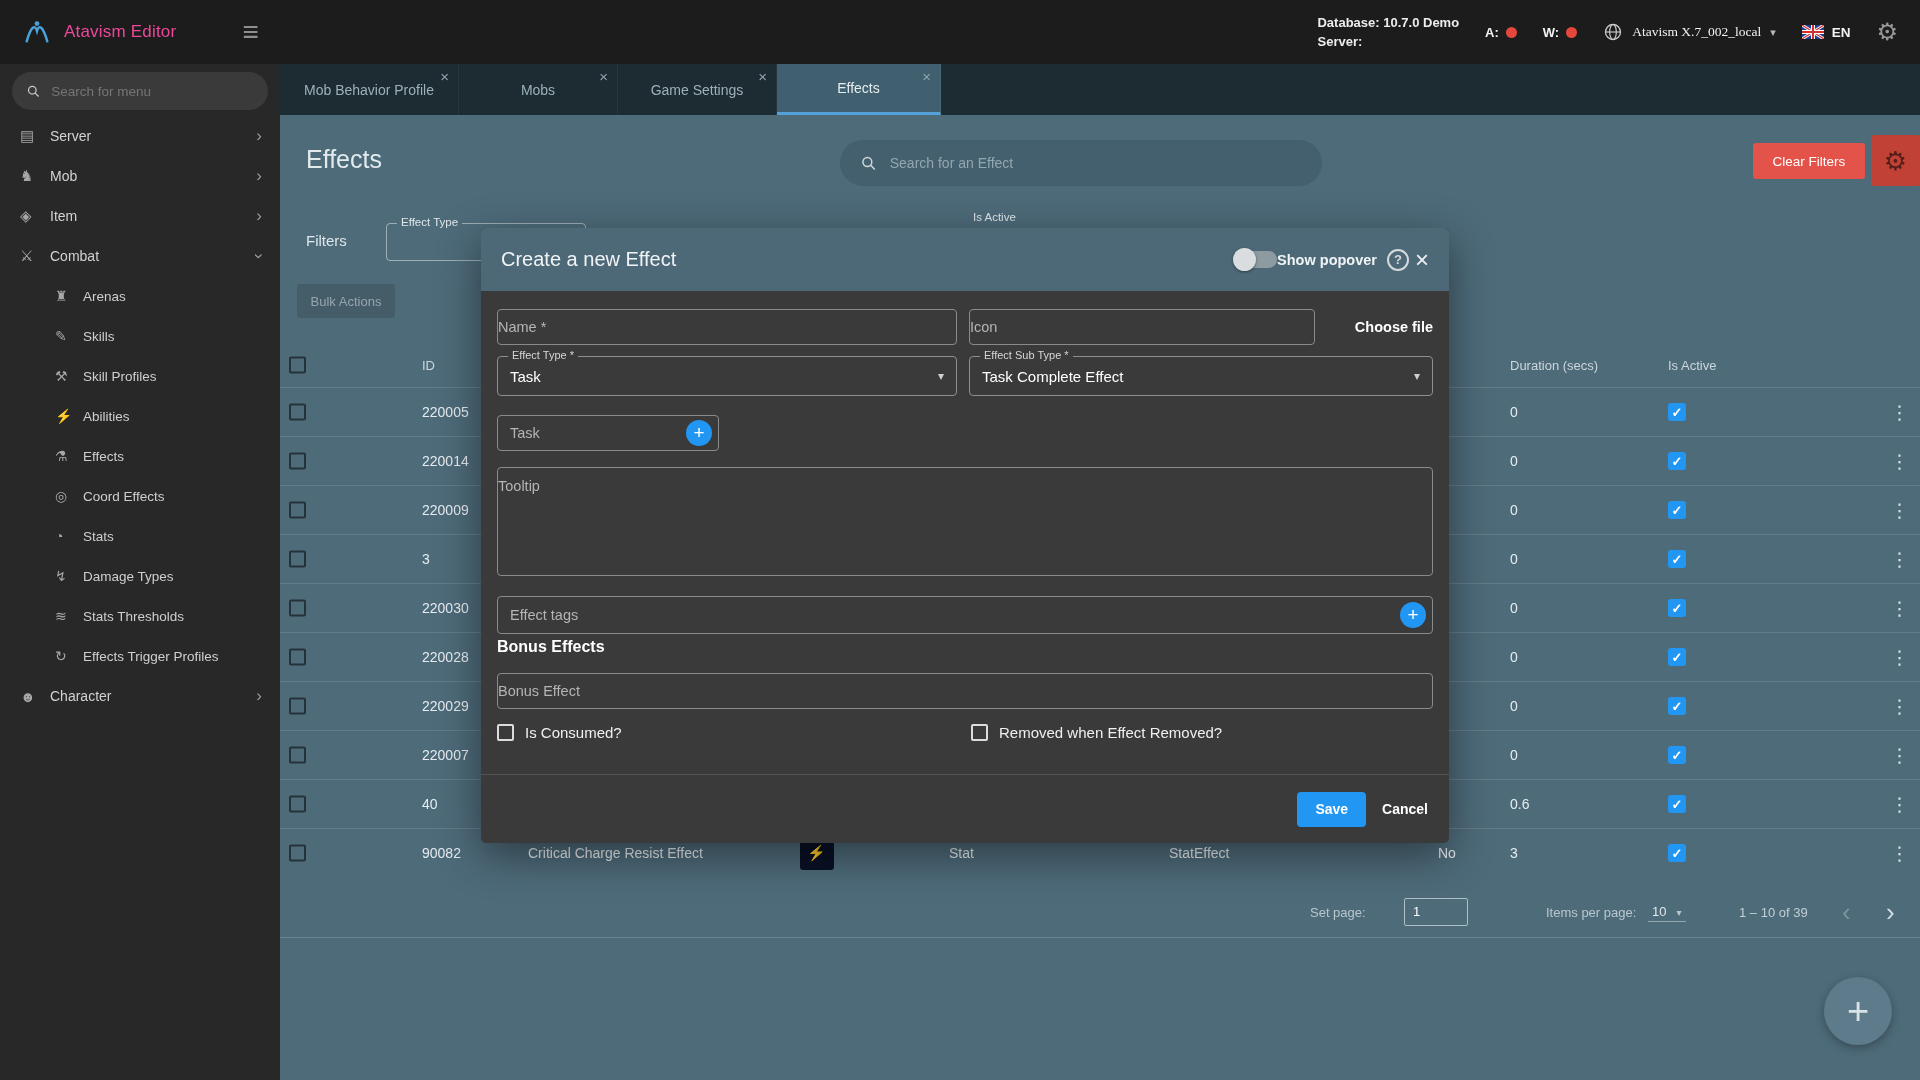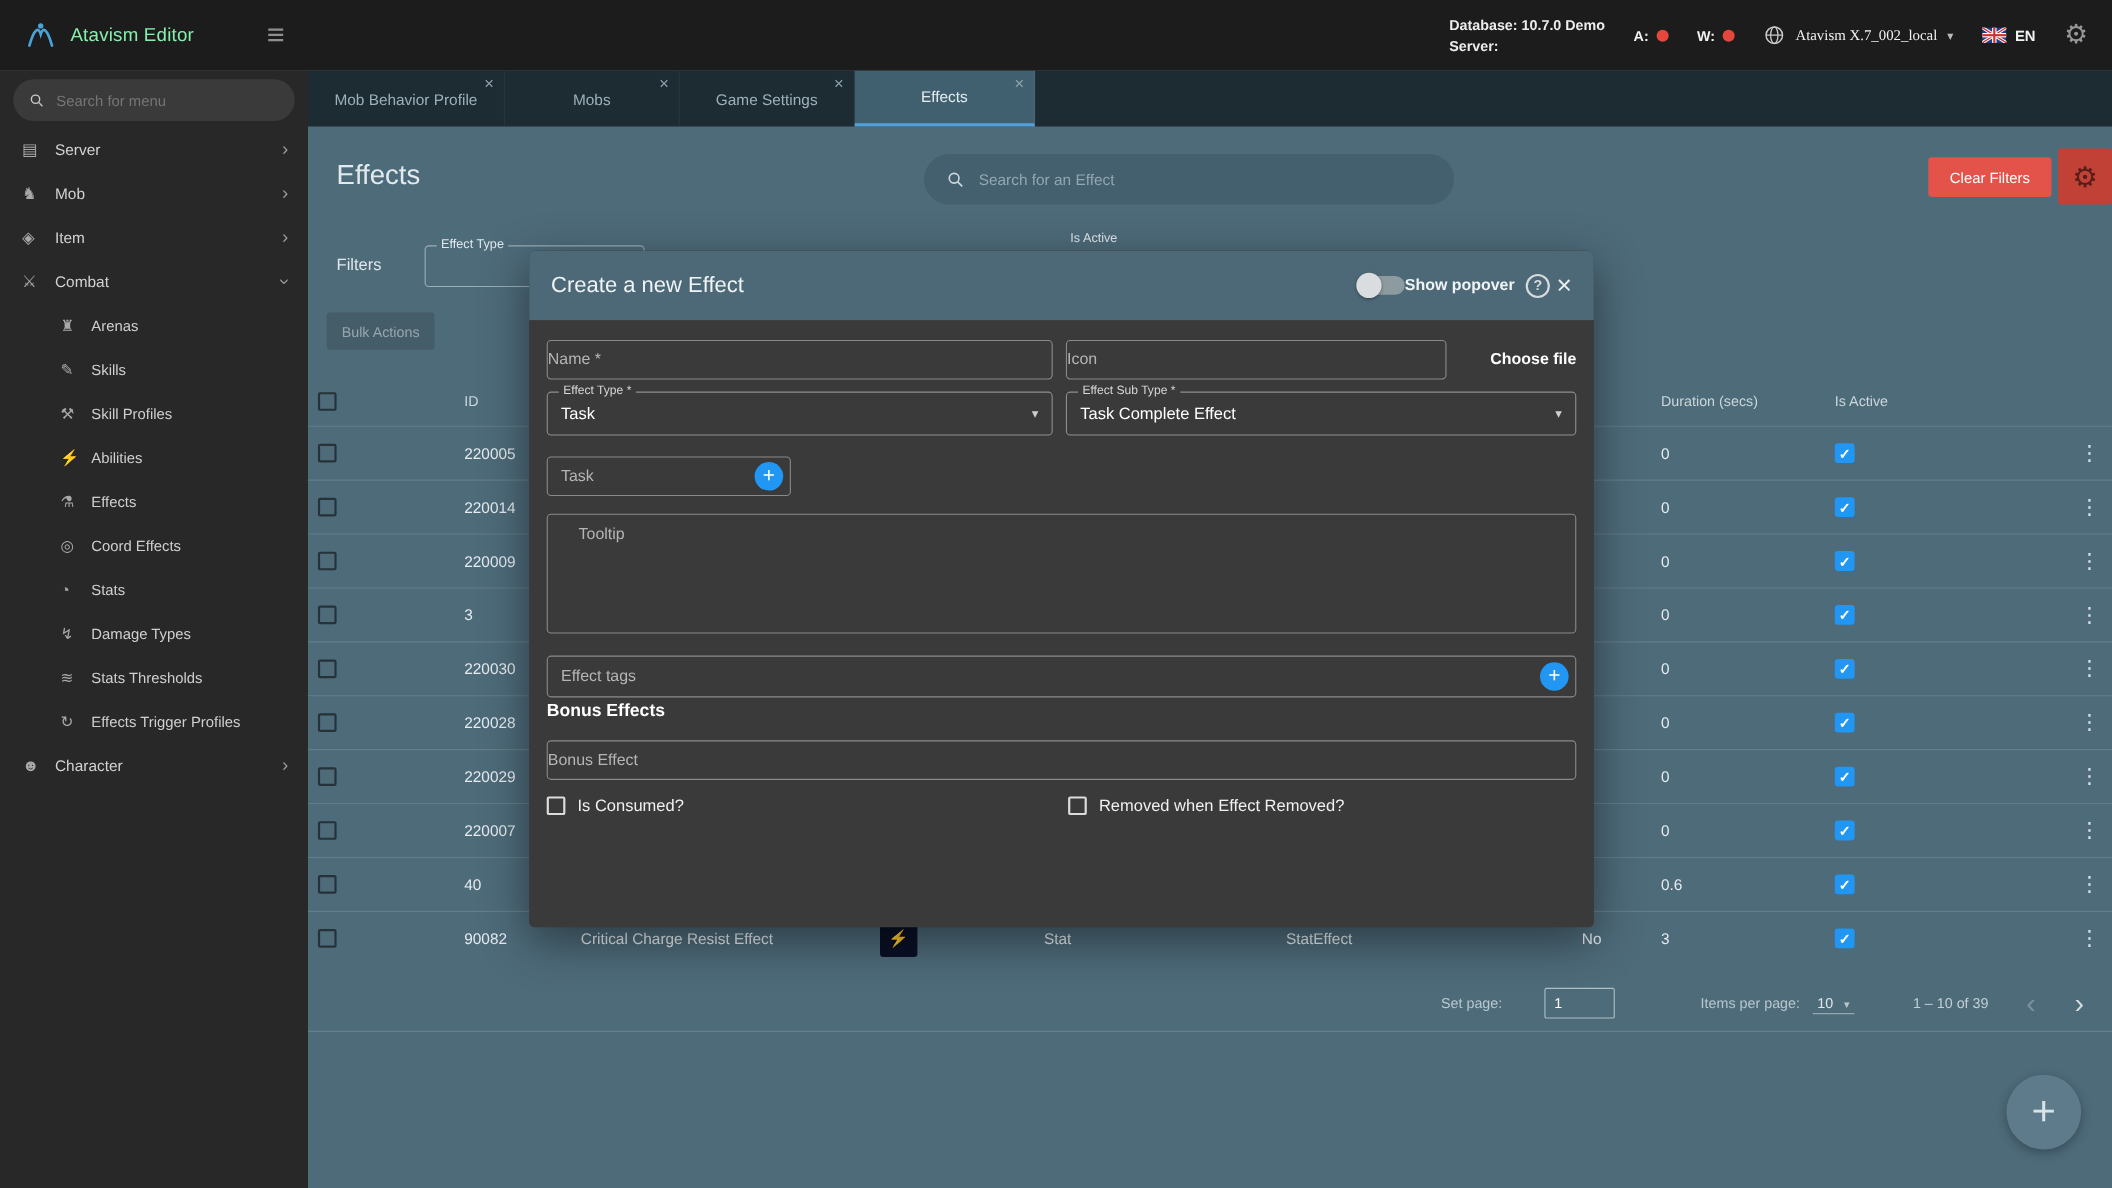--- a/index.html
+++ b/index.html
@@ -6,21 +6,21 @@
   html,body { width:1920px; height:1080px; }
   body {
     font-family: "Liberation Sans", sans-serif;
     background:#4e6b7a; overflow:hidden; position:relative;
     -webkit-font-smoothing:antialiased;
   }
   input,textarea,button { font-family:"Liberation Sans",sans-serif; outline:none; }
 
   
   .topbar { position:absolute; top:0; left:0; width:1920px; height:64px; background:#1c1c1c; display:flex; align-items:center; padding:0 22px; z-index:60; }
-  .app-title { color:#86efac; font-size:17px; font-weight:500; margin-left:12px; letter-spacing:.2px; }
+  .app-title { color:#ec4899; font-size:17px; font-weight:500; margin-left:12px; letter-spacing:.2px; }
   .hamburger { color:#8f8f8f; font-size:28px; margin-left:66px; cursor:pointer; line-height:1; }
   .topbar-right { margin-left:auto; display:flex; align-items:center; gap:26px; }
   .db-info { color:#ededed; font-size:13px; font-weight:bold; line-height:1.5; }
   .status { display:flex; align-items:center; gap:7px; color:#f2f2f2; font-size:13px; font-weight:bold; }
   .dot { width:11px; height:11px; border-radius:50%; background:#e6473c; display:inline-block; }
   .world-select { display:flex; align-items:center; gap:9px; color:#f2f2f2; font-size:13.5px; cursor:pointer;font-family:Liberation Serif, serif; }
   .world-select .caret { color:#b9b9b9; font-size:11px; }
   .lang { display:flex; align-items:center; gap:8px; color:#f2f2f2; font-size:13.5px; font-weight:bold; cursor:pointer; }
   .top-gear { color:#979797; font-size:24px; cursor:pointer; line-height:1; }
 
@@ -114,21 +114,21 @@
   .msel { position:relative; height:40px; border:1px solid #8f8f8f; border-radius:4px; display:flex; align-items:center; padding:0 12px; cursor:pointer; }
   .msel .flabel { position:absolute; top:-8px; left:10px; font-size:11px; color:#d6d6d6; background:#3a3a3a; padding:0 4px; }
   .msel .val { color:#fff; font-size:15px; }
   .msel .caret { margin-left:auto; color:#cfcfcf; font-size:12px; }
   .inp-plus { position:relative; }
   .inp-bare { width:100%; height:36px; background:transparent; border:1px solid #8a8a8a; border-radius:4px; color:#e8e8e8; font-size:14.5px; padding:0 44px 0 12px; }
   .task-w { width:222px; }
   .tags-w { width:100%; margin-bottom:4px; }
   .tags-w .inp-bare { height:38px; }
   .plus-btn { position:absolute; right:7px; top:50%; transform:translateY(-50%); width:26px; height:26px; border-radius:50%; background:#2196f3; color:#fff; font-size:19px; display:flex; align-items:center; justify-content:center; cursor:pointer; }
-  .tooltip-ta { width:100%; height:109px; background:transparent; border:1px solid #8a8a8a; border-radius:4px; color:#e8e8e8; font-size:14.5px; padding:10px 28px; resize:none; margin-bottom:20px; display:block; }
+  .tooltip-ta { width:100%; height:109px; background:transparent; border:1px solid #8a8a8a; border-radius:4px; color:#e8e8e8; font-size:14.5px; padding:10px 0; resize:none; margin-bottom:20px; display:block; }
   .bonus-heading { font-size:16px; font-weight:bold; color:#fff; margin-bottom:17px; }
   .checks { gap:0; }
   .mcheck { display:flex; align-items:center; gap:11px; color:#f0f0f0; font-size:15px; cursor:pointer; }
   .checks .mcheck:first-child { width:474px; }
   .mcheck .box { width:17px; height:17px; border:2px solid #dcdcdc; border-radius:2px; flex:none; }
   .modal-foot { flex:none; height:69px; border-top:1px solid rgba(255,255,255,0.13); display:flex; align-items:center; justify-content:flex-end; gap:16px; padding:0 21px; }
   .save { background:#2196f3; color:#fff; border:none; border-radius:4px; height:35px; padding:0 18px; font-size:14px; font-weight:bold; cursor:pointer; }
   .cancel { background:transparent; color:#fff; border:none; font-size:14px; font-weight:bold; cursor:pointer; }
 </style>
 </head>
@@ -464,13 +464,17 @@
       <label class="mcheck">
           <span class="box"></span>
           <span>Is Consumed?</span>
         </label>
       <label class="mcheck">
           <span class="box"></span>
           <span>Removed when Effect Removed?</span>
         </label>
     </div>
   </div>
+  <div class="modal-foot">
+    <button class="save">Save</button>
+    <button class="cancel">Cancel</button>
+  </div>
 </div>
 
 </body></html>

